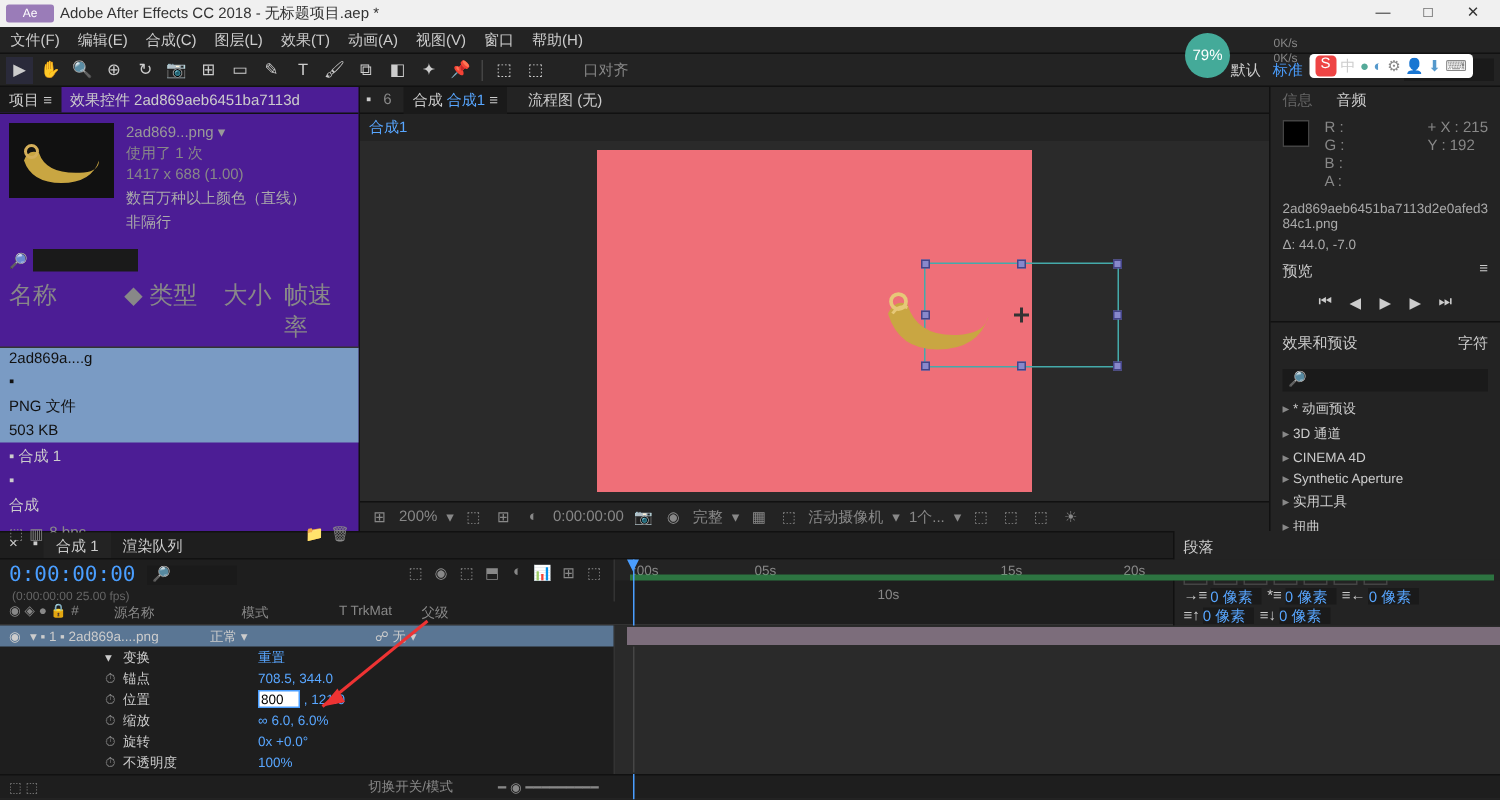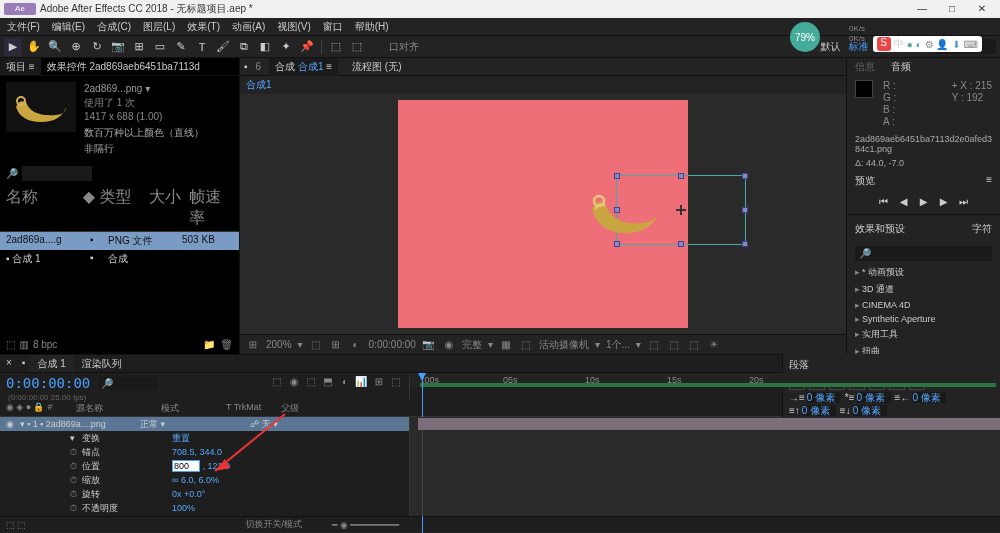--- a/index.html
+++ b/index.html
@@ -21,38 +21,38 @@
 .tool-btn { width: 18px; height: 18px; display: flex; align-items: center; justify-content: center; cursor: pointer; color: #ccc; font-size: 11px; }
 .tool-btn.active { background: #2a2a3a; }
 .tool-sep { width: 1px; height: 14px; background: #444; margin: 0 2px; }
 .toolbar-right { margin-left: auto; display: flex; align-items: center; gap: 8px; font-size: 10px; }
 .workspace-label { color: #4a9eff; }
 
 
 .main { display: flex; height: 296px; }
 
 
-.left-panel { width: 240px; background: #000000; border-right: 1px solid #111; display: flex; flex-direction: column; }
+.left-panel { width: 240px; background: #4c1d95; border-right: 1px solid #111; display: flex; flex-direction: column; }
 .left-tabs { display: flex; height: 18px; border-bottom: 1px solid #111; font-size: 10px; }
 .left-tab { padding: 2px 6px; cursor: pointer; }
 .left-tab.active { background: #1a1a1a; }
 .project-item { display: flex; padding: 6px; gap: 8px; }
 .thumb { width: 70px; height: 50px; background: #111; display: flex; align-items: center; justify-content: center; }
 .item-info { flex: 1; font-size: 10px; line-height: 14px; }
 .item-info .name { color: #999; }
 .item-info .used { color: #888; }
 .item-info .dims { color: #888; }
 .item-info .colors { color: #aaa; margin-top: 2px; }
 .search-row { padding: 4px 6px; display: flex; align-items: center; gap: 4px;}
 .search-row input { background: #1a1a1a; border: none; color: #ccc; padding: 2px 4px; width: 70px; font-size: 10px; }
 .proj-header { display: flex; padding: 2px 6px; font-size: 16px; color: #888; gap: 4px; border-bottom: 1px solid #333; }
 .proj-header .col-name { width: 80px; }
 .proj-header .col-type { width: 50px; }
 .proj-header .col-size { width: 40px; }
-.proj-row { display: flex; padding: 2px 6px; font-size: 10px; gap: 4px; }
+.proj-row { display: flex; padding: 2px 6px; font-size: 10px; gap: 4px; flex-direction: column; }
 .proj-row.sel { background: #7a9bc4; color: #111; }
 .proj-row .col-name { width: 80px; overflow: hidden; }
 .proj-row .col-type { width: 70px; }
 .proj-row .col-size { width: 40px; }
 .left-bottom { margin-top: auto; padding: 4px 6px; display:flex; gap:4px; color:#888;}
 
 
 .center { flex: 1; background: #232323; display: flex; flex-direction: column; }
 .comp-tabs { display: flex; height: 18px; border-bottom: 1px solid #111; font-size: 10px; padding-left: 4px; align-items: center; gap: 8px; }
 .comp-tab { padding: 2px 6px; }
@@ -432,21 +432,21 @@
           <span style="color:#888;">⊞</span>
           <span style="color:#888;">⬚</span>
         </div>
       </div>
       <div style="padding-left:8px;font-size:8px;color:#666;">(0:00:00:00 25.00 fps)</div>
     </div>
     <div class="tl-right">
       <div class="ruler">
         <span class="ruler-mark" style="left:12px;">:00s</span>
         <span class="ruler-mark" style="left:93px;">05s</span>
-        <span class="ruler-mark" style="left:175px;">10s</span>
+        <span class="ruler-mark" style="left:175px;margin-top:16px;">10s</span>
         <span class="ruler-mark" style="left:257px;">15s</span>
         <span class="ruler-mark" style="left:339px;">20s</span>
       </div>
       <div class="work-area"></div>
       <div class="playhead"></div>
     </div>
   </div>
   <div class="tl-cols">
     <div class="c1">◉ ◈ ● 🔒  #</div>
     <div class="c-source">源名称</div>

